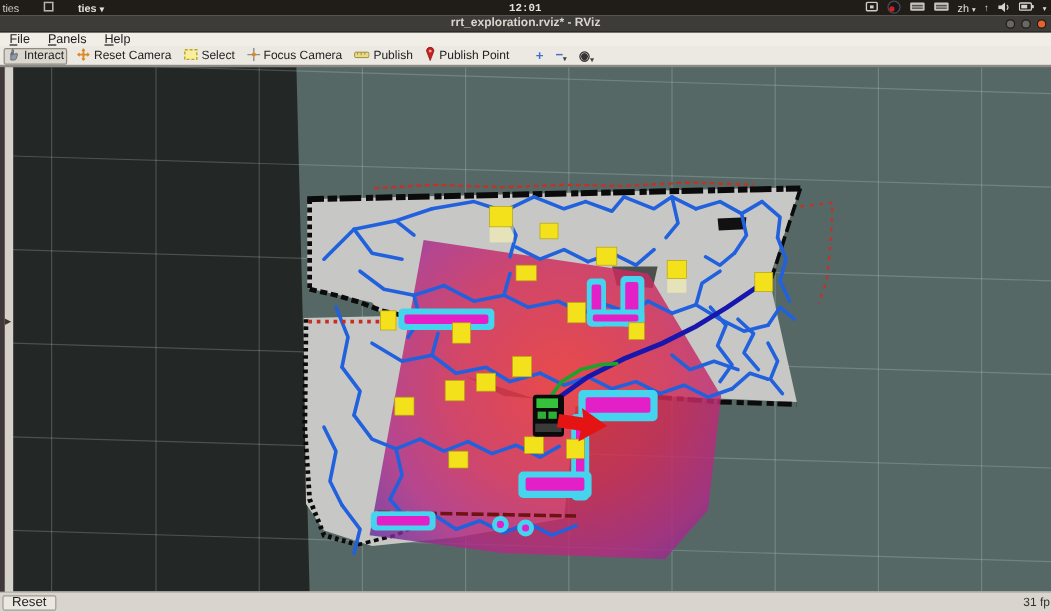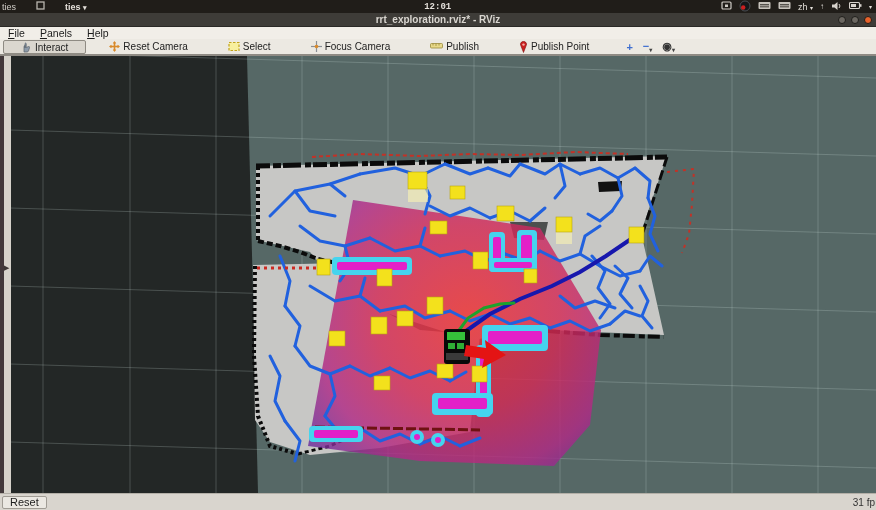--- a/index.html
+++ b/index.html
@@ -21,21 +21,21 @@
   #winbtns { position:absolute; right:4px; top:3px; display:flex; gap:5px; }
   .winbtn { width:8px; height:8px; border-radius:50%; border:1px solid #1f1e1b; background:#6b6761; }
   .winbtn.close { background:#e8622b; }
 
   
   #menubar { position:absolute; left:0; top:27px; width:876px; height:12px; background:#f1eee8; display:flex; align-items:center; gap:15px; padding-left:8px; font-size:10.5px; color:#1c1c1c; }
   .menu-item:first-letter { text-decoration:underline; }
 
   
   #toolbar { position:absolute; left:0; top:39px; width:876px; height:17px; background:#ecE9e2; background-color:#ece9e2; border-bottom:2px solid #8f8b84; display:flex; align-items:center; gap:6px; padding-left:3px; font-size:10px; color:#222; }
-  .tb-btn { display:flex; align-items:flex-start; gap:3px; padding:1px 17px; height:14px; border-radius:2px; }
+  .tb-btn { display:flex; align-items:center; gap:3px; padding:1px 2px; height:14px; border-radius:2px; }
   .tb-btn.pressed { background:#dbd7cf; border:1px solid #8f8b83; }
   .tb-sep { width:6px; }
   .tb-mini { font-size:11px; font-weight:bold; color:#3f6fd0; padding:0 2px; }
   .tb-mini.dark { color:#333; }
   .caret-dn { font-size:6px; color:#444; vertical-align:-2px; }
 
   
   #viewport { position:absolute; left:0; top:56px; width:876px; height:437px; background:#56686６; background-color:#566866; }
   #vp-edge { position:absolute; left:0; top:0; width:4px; height:437px; background:#42383a; z-index:5; }
   #vp-splitter { position:absolute; left:4px; top:0; width:7px; height:437px; background:#d6d2ca; z-index:5; }

